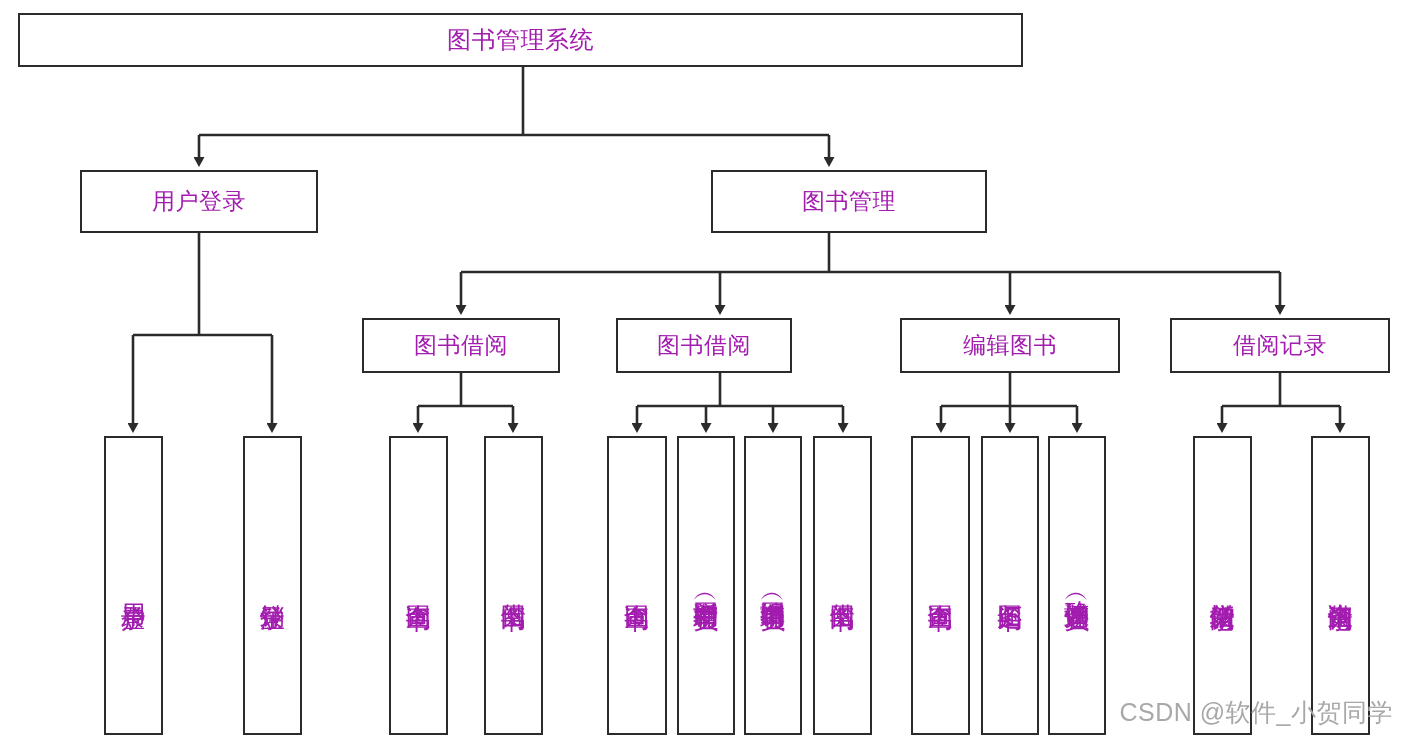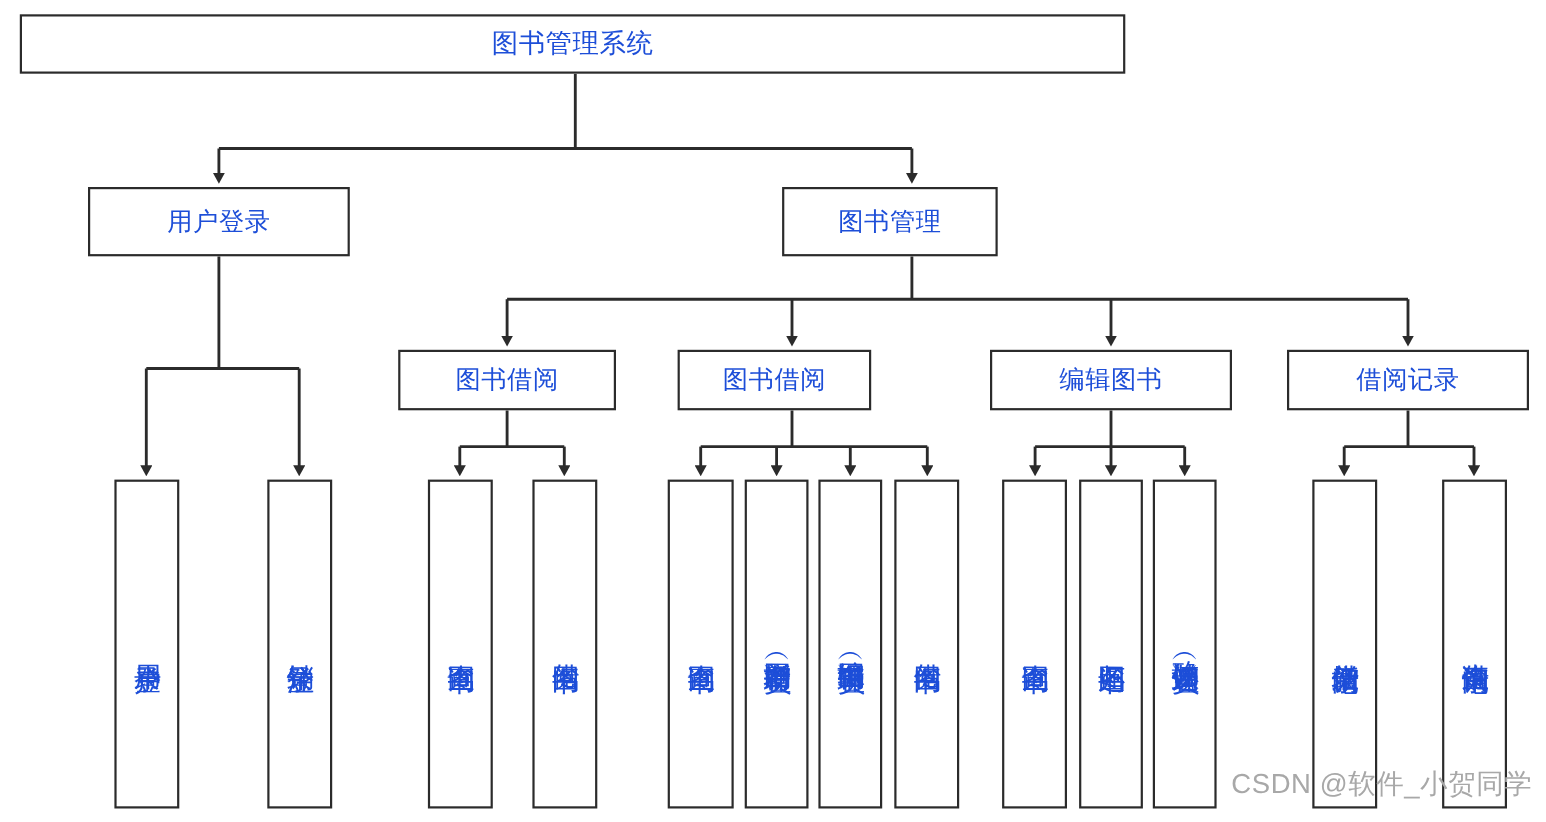--- a/index.html
+++ b/index.html
@@ -35,21 +35,21 @@
     display: flex;
     align-items: center;
     justify-content: center;
     text-align: center;
     z-index: 3;
   }
   .node .label {
     font-size: 23px;
     line-height: 1.15;
     letter-spacing: 0.5px;
-    color: #1d4ed8;
+    color: #a21caf;
     white-space: nowrap;
   }
   .node.root .label { font-size: 24px; }
   .node.leaf {
     align-items: center;
     justify-content: center;
     padding: 6px 2px;
   }
   .node.leaf .label {
     writing-mode: vertical-rl;
@@ -126,21 +126,21 @@
     </g>
   </svg>
 
   <div class="node root" style="left:18px; top:13px; width:1005px; height:54px;">
     <span class="label">图书管理系统</span>
   </div>
 
   <div class="node" style="left:80px; top:170px; width:238px; height:63px;">
     <span class="label">用户登录</span>
   </div>
-  <div class="node" style="left:711px; top:170px; width:196px; height:63px;">
+  <div class="node" style="left:711px; top:170px; width:276px; height:63px;">
     <span class="label">图书管理</span>
   </div>
 
   <div class="node" style="left:362px; top:318px; width:198px; height:55px;">
     <span class="label">图书借阅</span>
   </div>
   <div class="node" style="left:616px; top:318px; width:176px; height:55px;">
     <span class="label">图书借阅</span>
   </div>
   <div class="node" style="left:900px; top:318px; width:220px; height:55px;">

